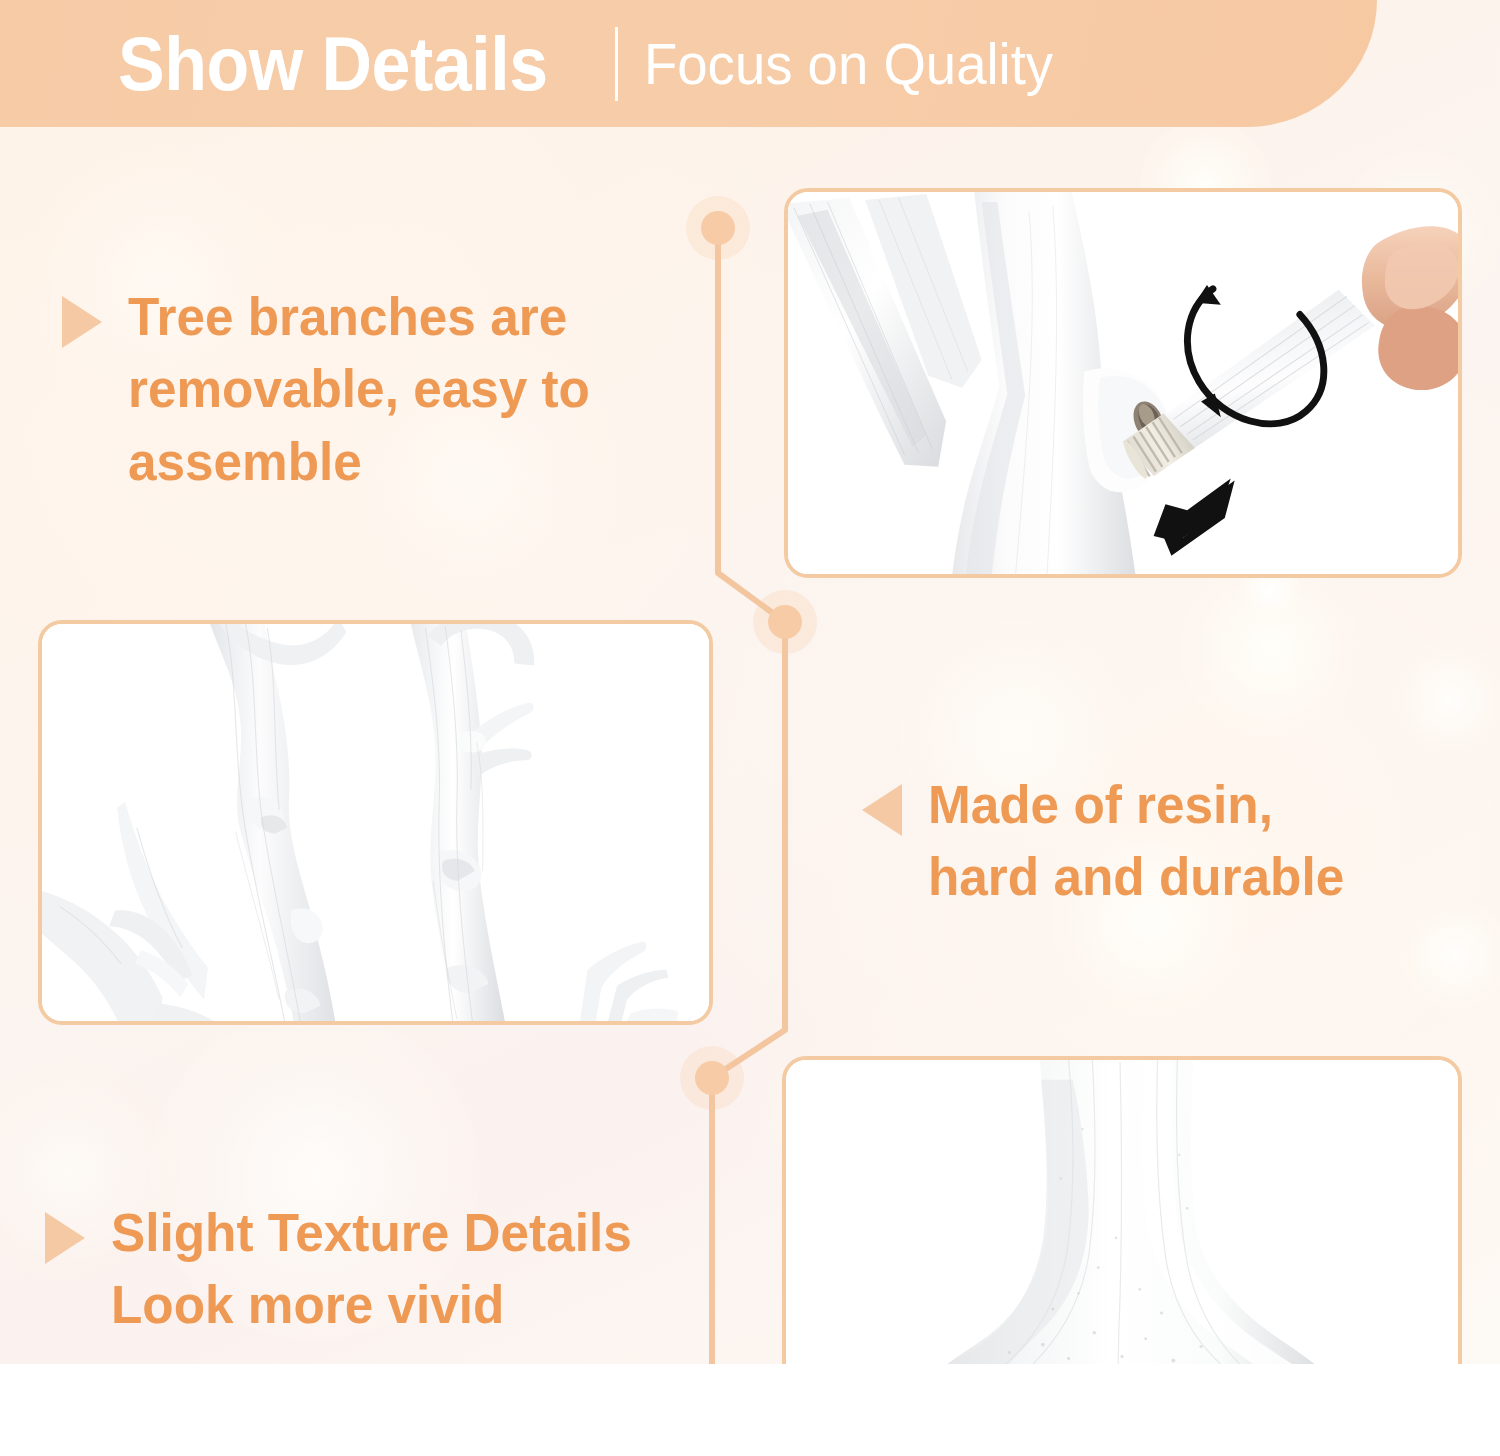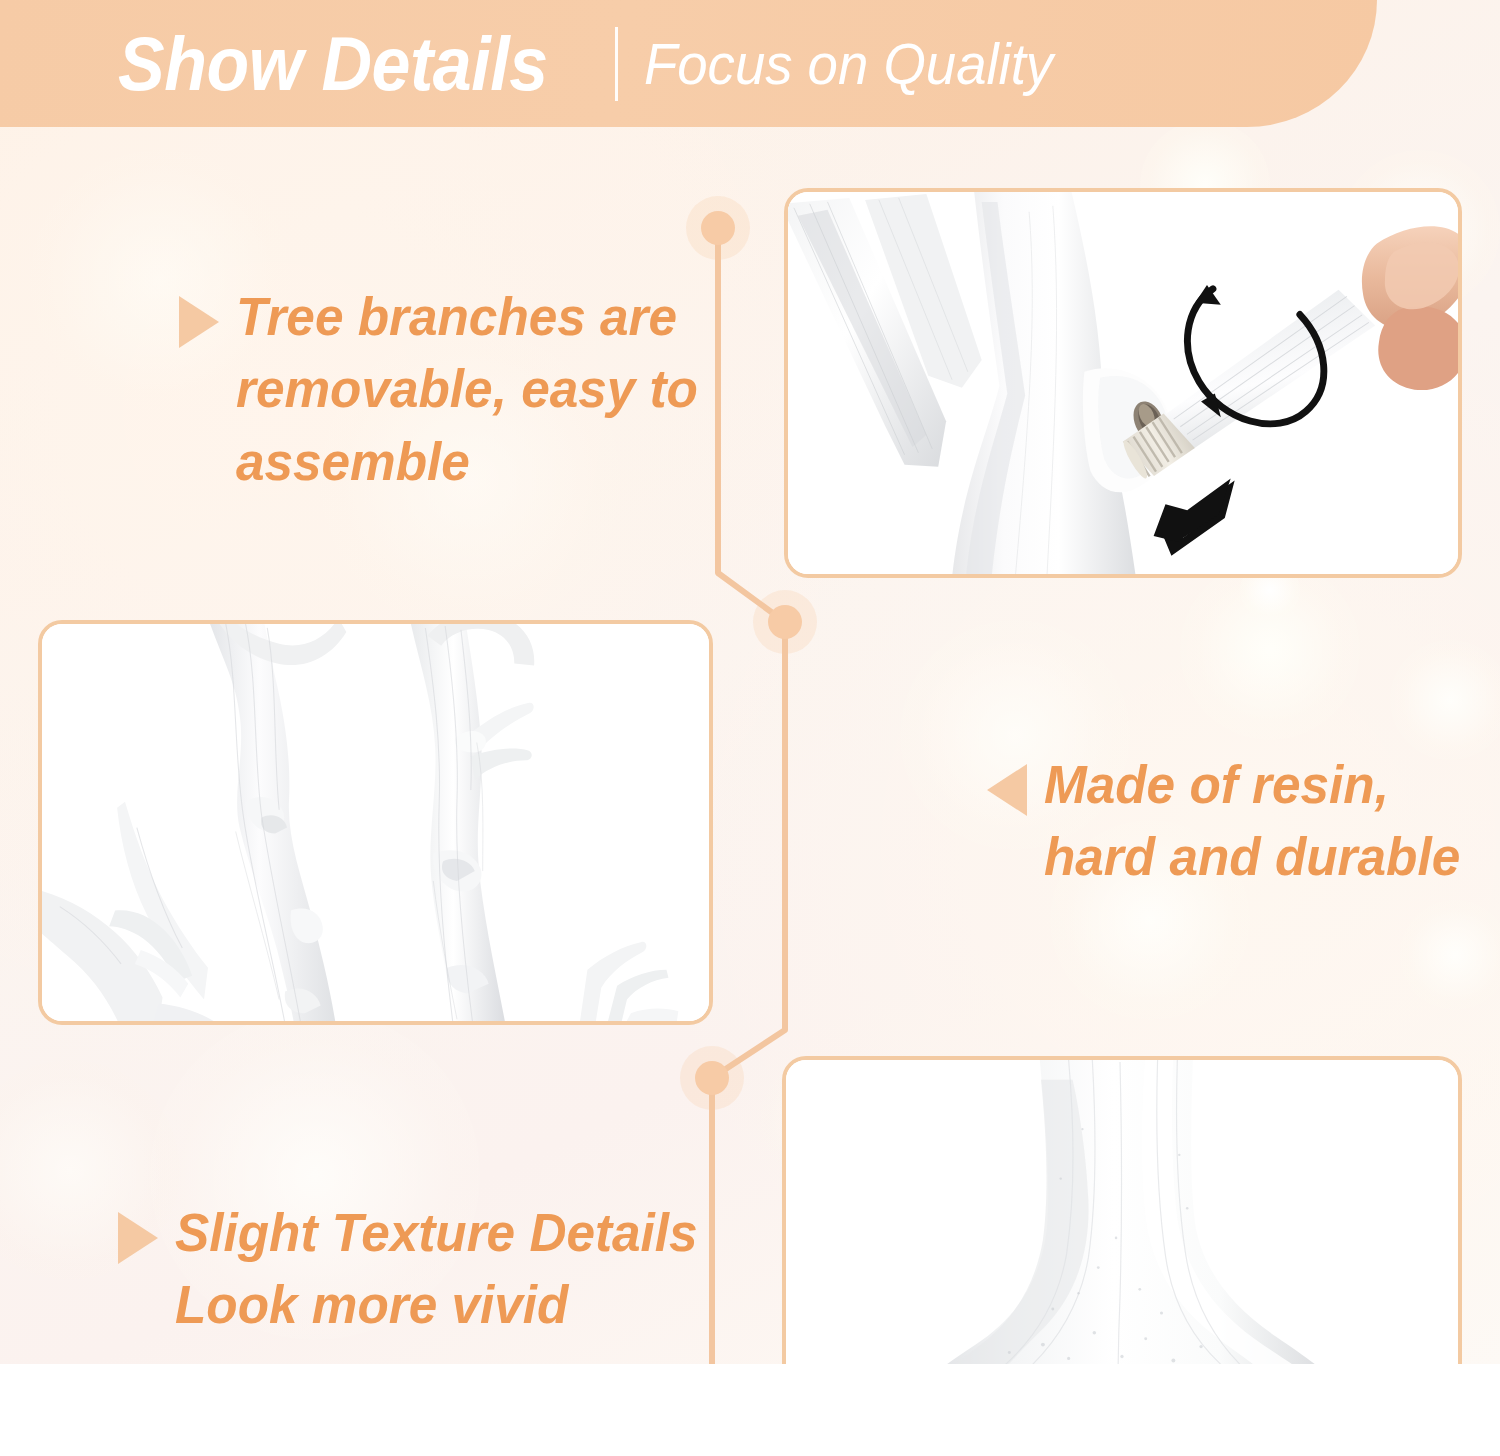--- a/index.html
+++ b/index.html
@@ -14,21 +14,20 @@
 
   .stage {
     position: relative;
     width: 1500px;
     height: 1364px;
     overflow: hidden;
     background:
       radial-gradient(circle at 18% 30%, rgba(255,245,236,0.95) 0%, rgba(255,245,236,0) 45%),
       radial-gradient(circle at 82% 62%, rgba(255,248,240,0.9) 0%, rgba(255,248,240,0) 40%),
       linear-gradient(155deg, #fdf0e4 0%, #fdf2e9 18%, #fbf4f0 48%, #fbf2ef 68%, #fdf7f2 88%, #fdf9f5 100%);
-    font-style: italic;
   }
 
   
   .bokeh {
     position: absolute;
     border-radius: 50%;
     pointer-events: none;
   }
 
   
@@ -97,22 +96,21 @@
   .panel-bl { left: 38px;  top: 620px;  width: 675px; height: 405px; }
   .panel-br { left: 782px; top: 1056px; width: 680px; height: 400px; border-bottom-left-radius: 24px; border-bottom-right-radius: 24px; }
 
   .panel-art { position: absolute; inset: 0; display: block; }
 
   
   .callout {
     position: absolute;
     display: flex;
     align-items: flex-start;
-    gap: 17px;
-    justify-content: flex-end;
+    gap: 26px;
   }
   .callout-text {
     color: #ee9a55;
     font-size: 54px;
     font-weight: 700;
     line-height: 1.34;
     white-space: pre-line;
     transform: scaleX(0.95);
     transform-origin: left top;
   }
@@ -129,21 +127,21 @@
     border-bottom: 26px solid transparent;
     border-left: 40px solid #f5c9a3;
   }
   .tri-left {
     border-top: 26px solid transparent;
     border-bottom: 26px solid transparent;
     border-right: 40px solid #f5c9a3;
   }
 
   .c-branches { left: 62px;  top: 280px;  width: 660px; }
-  .c-resin    { left: 862px; top: 748px;  width: 620px; }
+  .c-resin    { left: 862px; top: 768px;  width: 620px; }
   .c-texture  { left: 45px;  top: 1196px; width: 680px; }
 </style>
 </head>
 <body>
 
 <div class="stage">
 
   <div>
     <div class="bokeh" style="left:1140px; top:120px; width:130px; height:130px; background:radial-gradient(circle, rgba(255,255,250,0.95) 0%, rgba(255,250,240,0.35) 60%, rgba(255,250,240,0) 100%);"></div>
     <div class="bokeh" style="left:1340px; top:150px; width:160px; height:160px; background:radial-gradient(circle, rgba(255,255,252,0.9) 0%, rgba(255,248,238,0.3) 60%, rgba(255,248,238,0) 100%);"></div>

